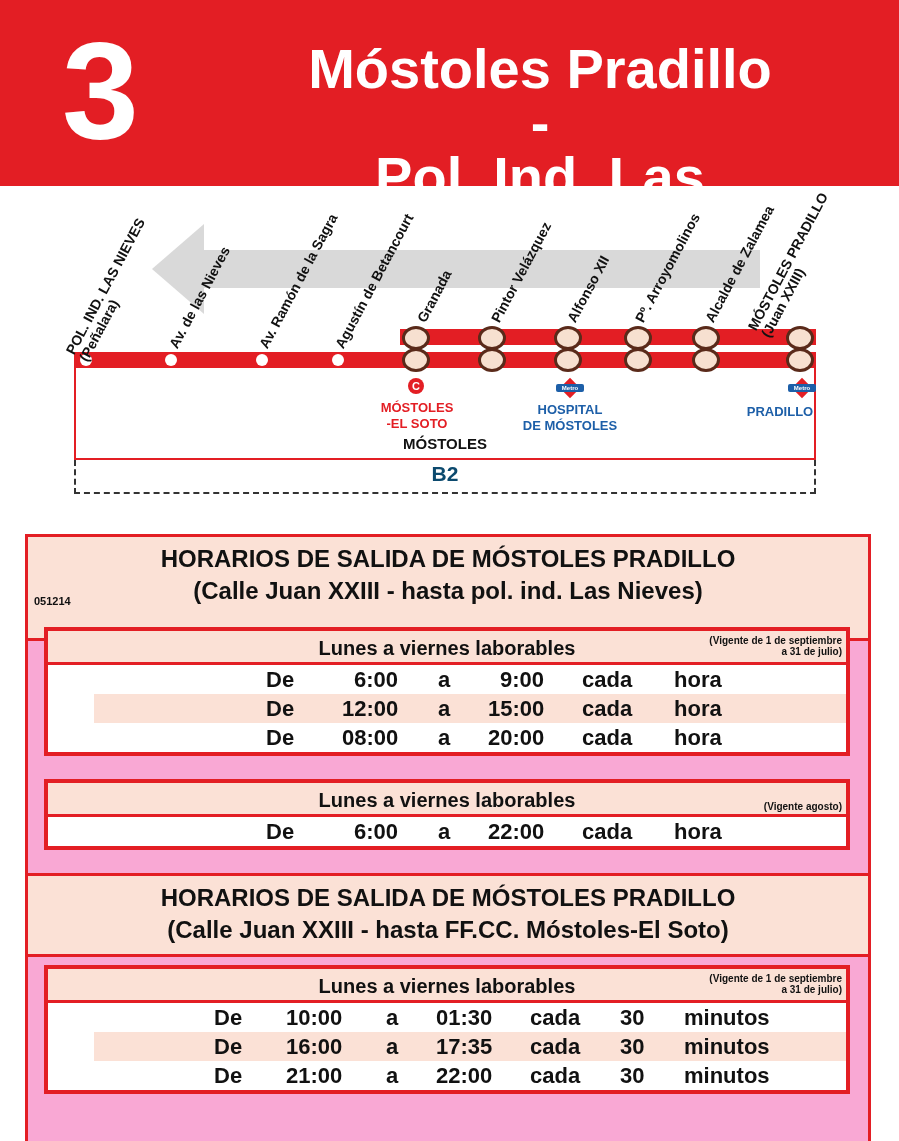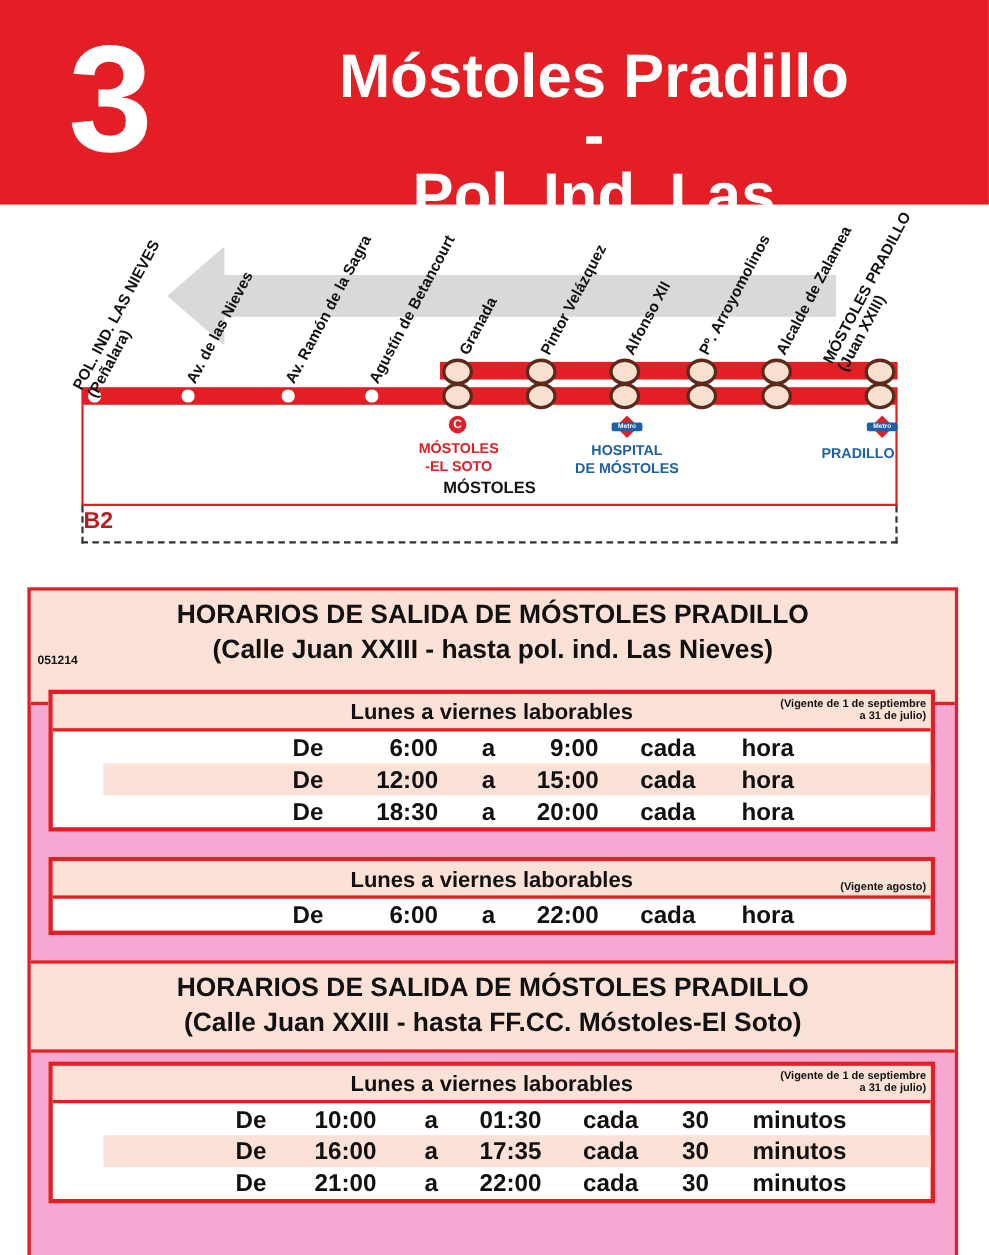--- a/index.html
+++ b/index.html
@@ -12,21 +12,21 @@
   .route-title { position: absolute; left: 300px; top: 42px; width: 480px; text-align: center; color: #fff; font-weight: bold; font-size: 56px; line-height: 54px; }
 
   
   .diagram { position: absolute; left: 0; top: 186px; width: 899px; height: 320px; }
   .arrow-shaft { position: absolute; left: 200px; top: 64px; width: 560px; height: 38px; background: #d9d9d9; }
   .arrow-head { position: absolute; left: 152px; top: 38px; width: 0; height: 0; border-top: 45px solid transparent; border-bottom: 45px solid transparent; border-right: 52px solid #d9d9d9; }
   .line-main { position: absolute; left: 74px; top: 166px; width: 742px; height: 16px; background: #e31e24; }
   .line-upper { position: absolute; left: 400px; top: 143px; width: 416px; height: 16px; background: #e31e24; }
   .box-lines { position: absolute; left: 74px; top: 182px; width: 742px; height: 92px; border-left: 2px solid #e31e24; border-right: 2px solid #e31e24; border-bottom: 2px solid #e31e24; }
   .zone-box { position: absolute; left: 74px; top: 274px; width: 742px; height: 34px; border: 2px dashed #333; border-top: none; }
-  .zone-label { position: absolute; left: 0; width: 100%; top: 2px; font-weight: bold; font-size: 21px; color: #b91c1c; }
+  .zone-label { position: absolute; left: 0; width: 100%; top: 2px; text-align: center; font-weight: bold; font-size: 21px; color: #0c4a6e; }
 
   .stop-dot { position: absolute; width: 12px; height: 12px; background: #fff; border-radius: 50%; top: 168px; }
   .stop-double { position: absolute; width: 28px; height: 46px; top: 140px; }
   .stop-double .c { position: absolute; left: 0; width: 28px; height: 24px; background: #f7e0d0; border: 3px solid #5a2a1a; border-radius: 50%; }
   .stop-double .c.top { top: 0; }
   .stop-double .c.bot { top: 22px; }
 
   .stop-label { position: absolute; transform-origin: left bottom; transform: rotate(-62deg); white-space: nowrap; font-weight: bold; font-size: 14px; color: #111; line-height: 15px; }
 
   .poi { position: absolute; text-align: center; font-weight: bold; font-size: 13px; line-height: 16px; }
@@ -174,21 +174,21 @@
     <div class="row alt">
       <span style="left:172px">De</span>
       <span style="left:248px">12:00</span>
       <span style="left:344px">a</span>
       <span style="left:394px">15:00</span>
       <span style="left:488px">cada</span>
       <span style="left:580px">hora</span>
     </div>
     <div class="row">
       <span style="left:172px">De</span>
-      <span style="left:248px">18:30</span>
+      <span style="left:248px">08:00</span>
       <span style="left:344px">a</span>
       <span style="left:394px">20:00</span>
       <span style="left:488px">cada</span>
       <span style="left:580px">hora</span>
     </div>
   </div>
 
   <div class="sub-box" style="top:242px">
     <div class="sub-head">
       <div class="lbl">Lunes a viernes laborables</div>

